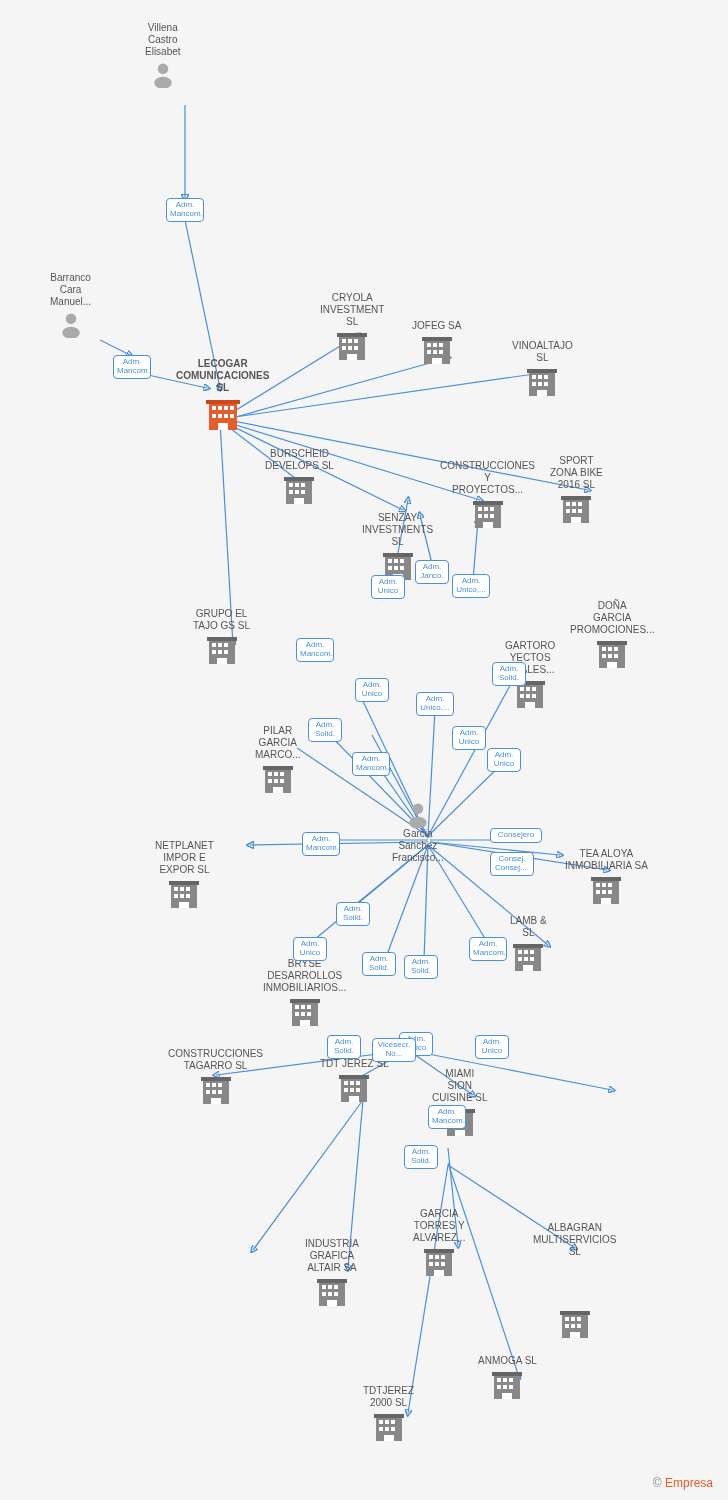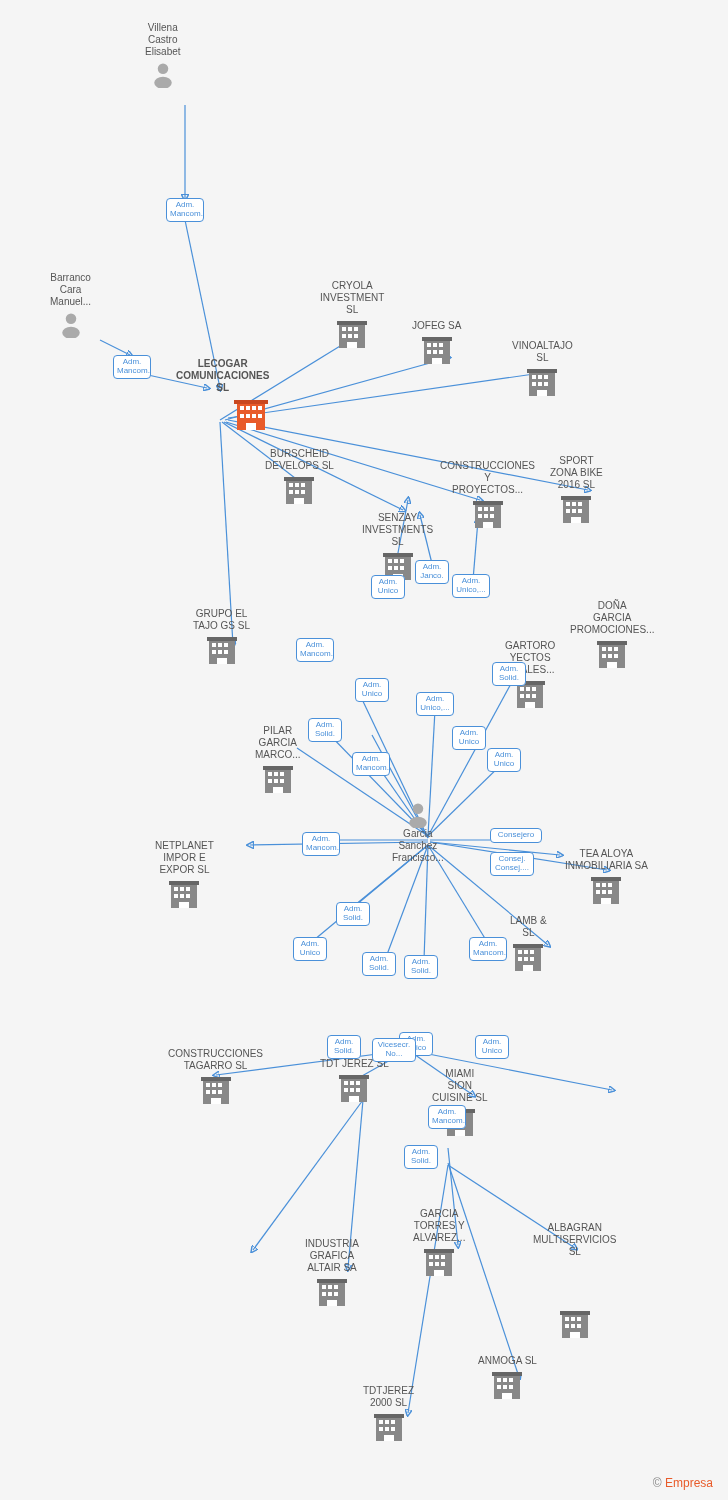--- a/index.html
+++ b/index.html
@@ -164,40 +164,40 @@
   <div class="node" style="left:50px;top:272px;">
     <div class="node-label">Barranco
 Cara
 Manuel...</div>
     <svg class="person-icon" viewBox="0 0 32 32">
       <circle cx="16" cy="10" r="6" fill="#aaa"></circle>
       <ellipse cx="16" cy="26" rx="10" ry="7" fill="#aaa"></ellipse>
     </svg>
   </div>
 
-  <div class="node" style="left:176px;top:358px;align-items:flex-end;">
+  <div class="node" style="left:176px;top:358px;">
     <div class="node-label" style="font-weight:bold;">LECOGAR
 COMUNICACIONES
 SL</div>
     <svg class="building-icon-red" viewBox="0 0 36 36">
       <rect x="4" y="6" width="28" height="28" fill="#e85b2a"></rect>
       <rect x="7" y="10" width="4" height="4" fill="white"></rect>
       <rect x="13" y="10" width="4" height="4" fill="white"></rect>
       <rect x="19" y="10" width="4" height="4" fill="white"></rect>
       <rect x="25" y="10" width="4" height="4" fill="white"></rect>
       <rect x="7" y="18" width="4" height="4" fill="white"></rect>
       <rect x="13" y="18" width="4" height="4" fill="white"></rect>
       <rect x="19" y="18" width="4" height="4" fill="white"></rect>
       <rect x="25" y="18" width="4" height="4" fill="white"></rect>
       <rect x="13" y="27" width="10" height="7" fill="white"></rect>
       <rect x="1" y="4" width="34" height="4" fill="#c94820"></rect>
     </svg>
   </div>
 
-  <div class="node" style="left:320px;top:280px;">
+  <div class="node" style="left:320px;top:292px;">
     <div class="node-label">CRYOLA
 INVESTMENT
 SL</div>
     <svg class="building-icon" viewBox="0 0 32 32">
       <rect x="3" y="5" width="26" height="25" fill="#888"></rect>
       <rect x="6" y="9" width="4" height="4" fill="white"></rect>
       <rect x="12" y="9" width="4" height="4" fill="white"></rect>
       <rect x="18" y="9" width="4" height="4" fill="white"></rect>
       <rect x="6" y="16" width="4" height="4" fill="white"></rect>
       <rect x="12" y="16" width="4" height="4" fill="white"></rect>
@@ -424,20 +424,36 @@
         <rect x="12" y="9" width="4" height="4" fill="white"></rect>
         <rect x="18" y="9" width="4" height="4" fill="white"></rect>
       <rect x="6" y="16" width="4" height="4" fill="white"></rect>
         <rect x="12" y="16" width="4" height="4" fill="white"></rect>
         <rect x="18" y="16" width="4" height="4" fill="white"></rect>
       <rect x="11" y="24" width="10" height="6" fill="white"></rect>
       <rect x="1" y="3" width="30" height="4" fill="#666"></rect>
     </svg>
   </div>
 
+  <div class="node" style="left:263px;top:958px;">
+    <div class="node-label">BRYSE
+DESARROLLOS
+INMOBILIARIOS...</div>
+    <svg class="building-icon" viewBox="0 0 32 32">
+      <rect x="3" y="5" width="26" height="25" fill="#888"></rect>
+      <rect x="6" y="9" width="4" height="4" fill="white"></rect>
+        <rect x="12" y="9" width="4" height="4" fill="white"></rect>
+        <rect x="18" y="9" width="4" height="4" fill="white"></rect>
+      <rect x="6" y="16" width="4" height="4" fill="white"></rect>
+        <rect x="12" y="16" width="4" height="4" fill="white"></rect>
+        <rect x="18" y="16" width="4" height="4" fill="white"></rect>
+      <rect x="11" y="24" width="10" height="6" fill="white"></rect>
+      <rect x="1" y="3" width="30" height="4" fill="#666"></rect>
+    </svg>
+  </div>
 
   <div class="node" style="left:168px;top:1048px;">
     <div class="node-label">CONSTRUCCIONES
 TAGARRO SL</div>
     <svg class="building-icon" viewBox="0 0 32 32">
       <rect x="3" y="5" width="26" height="25" fill="#888"></rect>
       <rect x="6" y="9" width="4" height="4" fill="white"></rect>
         <rect x="12" y="9" width="4" height="4" fill="white"></rect>
         <rect x="18" y="9" width="4" height="4" fill="white"></rect>
       <rect x="6" y="16" width="4" height="4" fill="white"></rect>

